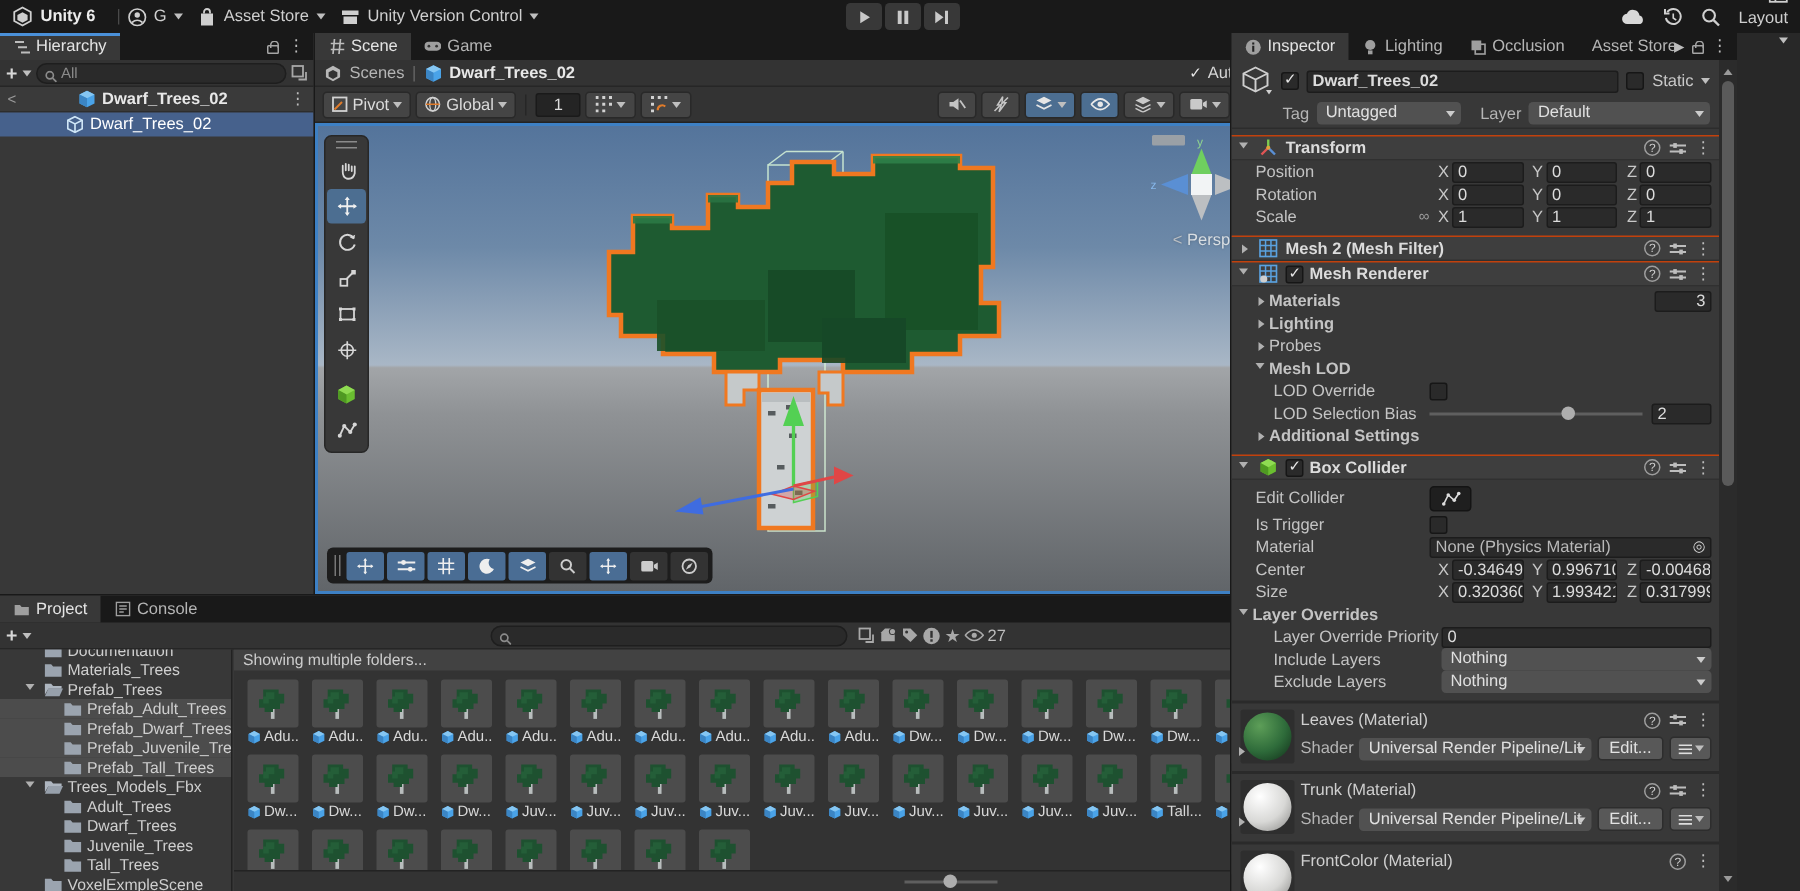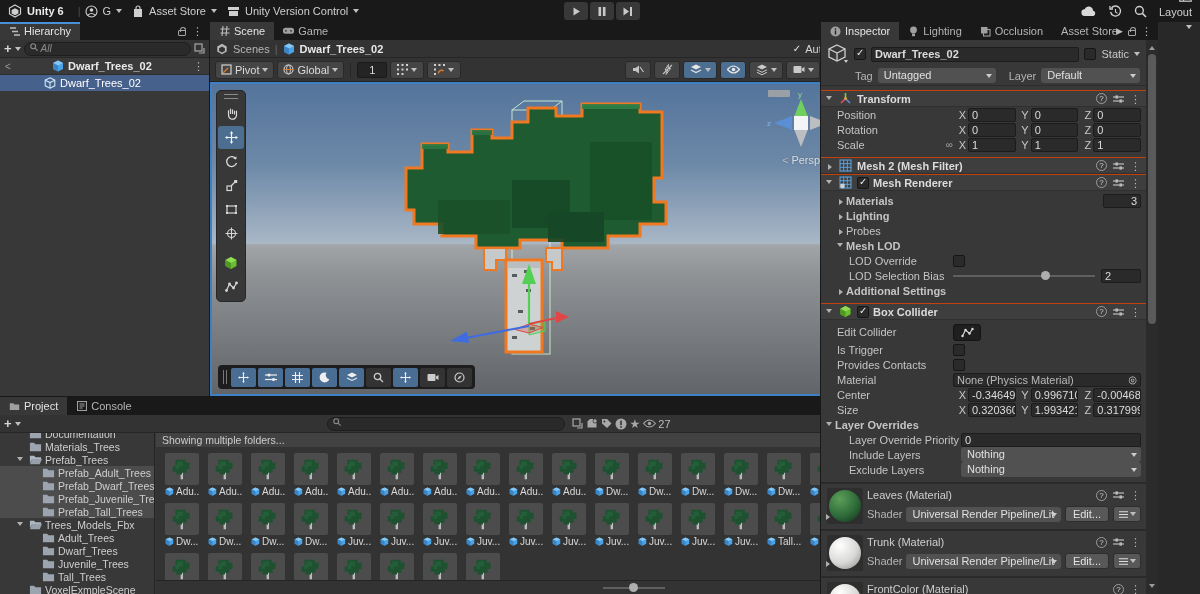--- a/index.html
+++ b/index.html
@@ -18,21 +18,21 @@
 .tab.bluetop{box-shadow:inset 0 2px 0 #4a90d9;}
 .tabbar .bar-right{margin-left:auto;display:flex;align-items:center;gap:6px;padding-right:6px;}
 .ticon{display:inline-flex;width:11px;height:11px;align-items:center;justify-content:center;color:#9f9f9f;font-size:9px;}
 .kebab{color:#bdbdbd;font-size:11px;line-height:10px;}
 .lock{width:8px;height:6px;border:1px solid #a5a5a5;border-radius:1px;position:relative;margin-top:3px;display:inline-block;}
 .lock::before{content:"";position:absolute;left:1px;top:-4px;width:4px;height:4px;border:1px solid #a5a5a5;border-bottom:none;border-radius:3px 3px 0 0;}
 
 .ltoolbar{height:18px;background:#333;border-bottom:1px solid #262626;display:flex;align-items:center;padding:0 4px;gap:3px;}
 .plus{color:#d8d8d8;font-size:13px;font-weight:bold;line-height:10px;}
 .dtri{width:0;height:0;border:3px solid transparent;border-top:4px solid #bfbfbf;margin-top:3px;display:inline-block;}
-.searchbox{flex:1;height:14px;background:#2a2a2a;border:1px solid #1e1e1e;border-radius:7px;display:flex;align-items:flex-start;padding:0 5px;gap:3px;color:#8b8b8b;min-width:0;font-style:italic;}
+.searchbox{flex:1;height:14px;background:#2a2a2a;border:1px solid #1e1e1e;border-radius:7px;display:flex;align-items:flex-end;padding:0 5px;gap:3px;color:#8b8b8b;min-width:0;}
 .placeholder{color:#8b8b8b;font-size:10px;}
 .fld{background:#2a2a2a;border:1px solid #1c1c1c;border-radius:2px;height:14px;line-height:12px;padding:0 3px;color:#dcdcdc;overflow:hidden;white-space:nowrap;}
 .drop{background:#515151;border-radius:3px;height:15px;line-height:15px;padding:0 16px 0 6px;color:#e0e0e0;position:relative;overflow:hidden;white-space:nowrap;}
 .drop::after{content:"";position:absolute;right:4px;top:6px;border:3px solid transparent;border-top:4px solid #ccc;}
 .btn{background:#585858;border:1px solid #2d2d2d;border-radius:3px;color:#e2e2e2;display:inline-flex;align-items:center;justify-content:center;}
 .chk{width:12px;height:12px;background:#2a2a2a;border:1px solid #161616;border-radius:2px;display:inline-block;position:relative;flex:none;}
 .chk.on::after{content:"✓";position:absolute;left:1px;top:-2px;font-size:10px;color:#e9e9e9;}
 
 .hprefabrow{height:17px;background:#3a3a3a;border-bottom:1px solid #2d2d2d;display:flex;align-items:center;padding:0 5px;gap:4px;}
 .hback{color:#9a9a9a;font-size:10px;}
@@ -90,21 +90,21 @@
 .iscroll{position:absolute;right:0;top:18px;bottom:0;width:12px;background:#2b2b2b;}
 .iscroll .thumb{position:absolute;left:2px;right:2px;top:14px;height:270px;background:#5a5a5a;border-radius:4px;}
 .iscroll .up{position:absolute;top:3px;left:3px;border:3px solid transparent;border-bottom:4px solid #9a9a9a;}
 .iscroll .dn{position:absolute;bottom:3px;left:3px;border:3px solid transparent;border-top:4px solid #9a9a9a;}
 .ihead{height:24px;display:flex;align-items:center;gap:5px;padding:0 6px 0 6px;margin-top:2px;}
 .goicon{width:22px;height:20px;flex:none;}
 .namefld{flex:1;height:15px;font-weight:bold;}
 .slabel{color:#c9c9c9;}
 .ihead2{height:20px;display:flex;align-items:center;gap:5px;padding:0 6px 0 34px;border-bottom:1px solid #2c2c2c;}
 .dim{color:#b5b5b5;}
-.tagdrop{width:118px;}
+.tagdrop{width:96px;}
 .laydrop{flex:1;}
 .chead{height:17px;background:#3e3e3e;border-top:1px solid #c2410c;border-bottom:1px solid #303030;display:flex;align-items:center;gap:4px;padding:0 5px;}
 .ctitle{font-weight:bold;color:#dcdcdc;flex:1;white-space:nowrap;overflow:hidden;}
 .fold{width:9px;flex:none;display:inline-block;}
 .fold.open::before{content:"";display:inline-block;border:3px solid transparent;border-top:4px solid #b0b0b0;margin-top:2px;}
 .fold.closed::before{content:"";display:inline-block;border:3px solid transparent;border-left:4px solid #b0b0b0;margin-left:2px;}
 .cicon{width:14px;height:14px;flex:none;display:inline-flex;}
 .hicons{display:flex;align-items:center;gap:6px;margin-left:auto;color:#bdbdbd;}
 .help{width:11px;height:11px;border:1px solid #9d9d9d;border-radius:50%;font-size:8px;display:inline-flex;align-items:center;justify-content:center;color:#cfcfcf;}
 .irow{display:flex;align-items:center;height:15px;padding:0 5px 0 16px;}
@@ -1761,24 +1761,20 @@
               <circle cx="11.5" cy="2" r="1.2"></circle>
             </g>
           </svg>
         </span>
     </div>
     <div class="irow">
       <span class="ilabel">Is Trigger</span>
       <span class="chk"></span>
     </div>
     <div class="irow">
-      <span class="ilabel">Provides Contacts</span>
-      <span class="chk"></span>
-    </div>
-    <div class="irow">
       <span class="ilabel">Material</span>
       <span class="fld objfld">
         <span class="otext">None (Physics Material)</span>
         <span class="target">◎</span>
       </span>
     </div>
     <div class="irow">
       <span class="ilabel">Center</span>
       <span class="ax">X</span>
         <span class="fld vfld">-0.346497</span>

